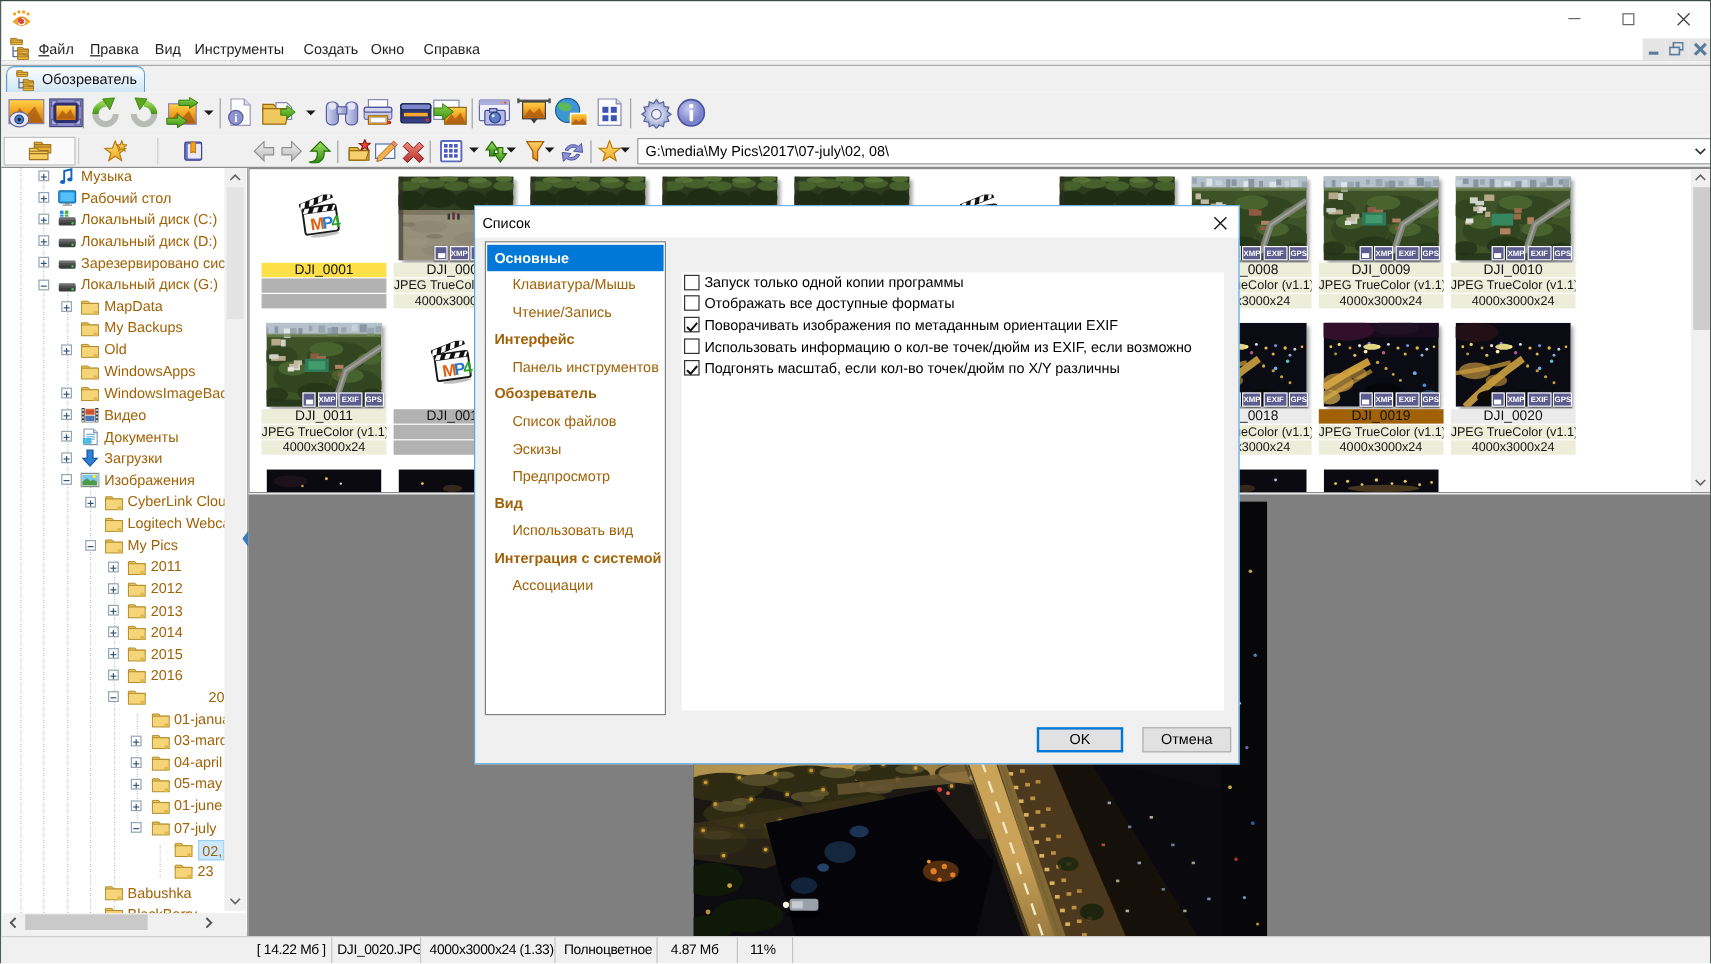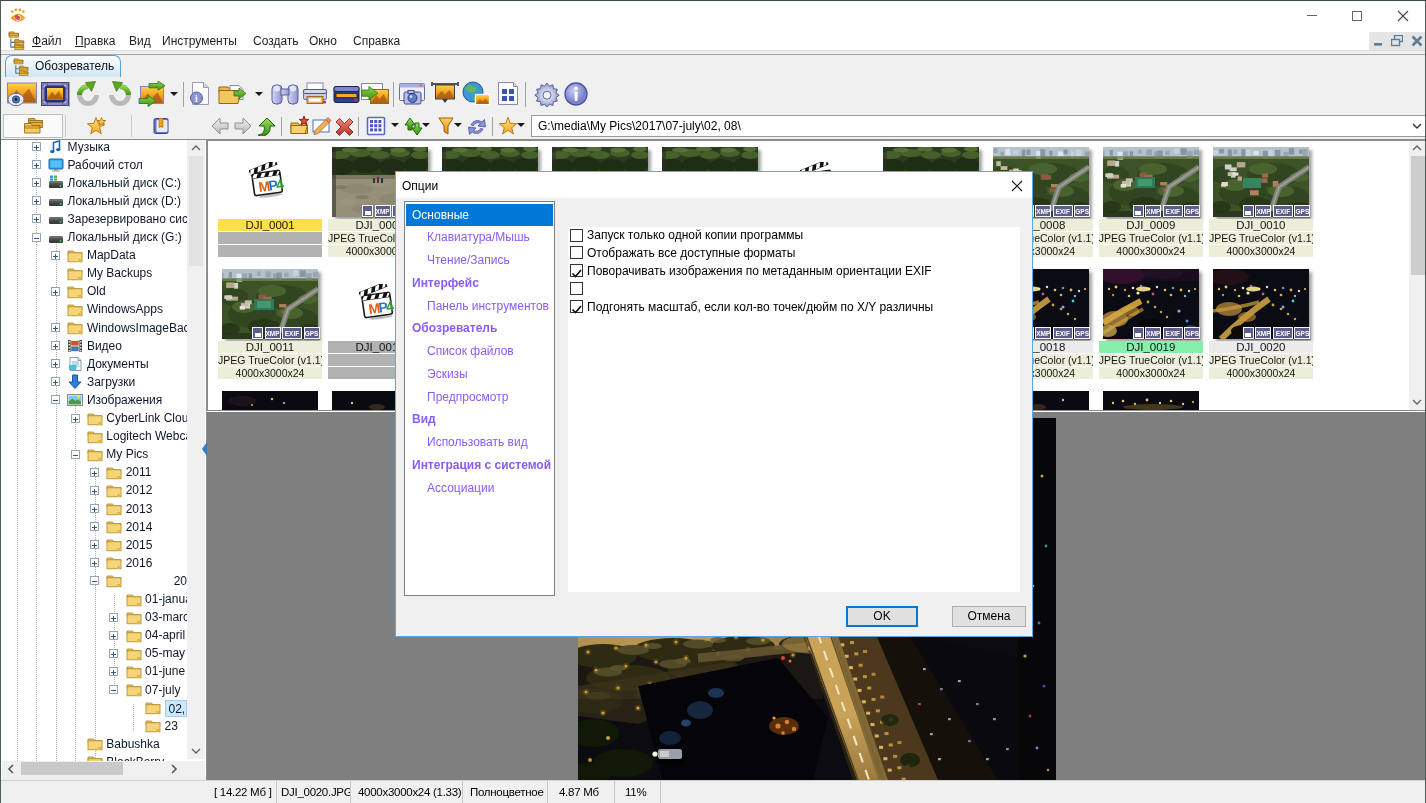--- a/index.html
+++ b/index.html
@@ -2,30 +2,30 @@
 <html><head><meta charset="utf-8"><style>
 *{margin:0;padding:0;box-sizing:border-box}
 html,body{width:1426px;height:803px;overflow:hidden}
 body{font-family:"Liberation Sans",sans-serif;background:#fff;position:relative}
 .ab{position:absolute}
 #win{position:absolute;left:0;top:0;width:1426px;height:803px;background:#fff;overflow:hidden;border-left:1px solid #4e5b56;border-right:1px solid #4e5b56;border-top:1px solid #3c4a44}
 .sep1{position:absolute;top:81px;width:1px;height:25px;background:#a2a2a2}
 .dd{position:absolute;width:0;height:0;border-left:4px solid transparent;border-right:4px solid transparent;border-top:4px solid #1a1a1a}
 .cap{position:absolute;font-size:11.5px;color:#141414;text-align:center;overflow:hidden;white-space:nowrap;line-height:11px}
 .cap2{position:absolute;font-size:10.5px;color:#141414;text-align:center;overflow:hidden;white-space:nowrap;line-height:11px}
-.trow{position:absolute;height:17px;font-size:12px;color:#0f172a;white-space:nowrap;line-height:17px}
+.trow{position:absolute;height:17px;font-size:12px;color:#a16207;white-space:nowrap;line-height:17px}
 .texp{position:absolute;width:9px;height:9px;background:#fff;border:1px solid #96a4b4;font-size:9px}
 .texp i{position:absolute;left:1px;top:4px;width:5px;height:1px;background:#33577b}
 .texp b{position:absolute;left:3px;top:2px;width:1px;height:5px;background:#33577b}
 .dot{position:absolute;width:1px;background-image:linear-gradient(#b4b4b4 1px,transparent 1px);background-size:1px 2px}
 .badge{position:absolute;height:12px;display:flex;gap:1.5px}
 .badge span{display:block;height:12px;background:#5c5c8e;border:1px solid #fafafa;color:#fff;font-size:6.5px;font-weight:bold;line-height:11px;text-align:center;font-family:"Liberation Sans",sans-serif;box-shadow:0 1px 1px rgba(0,0,0,.4)}
 .chk{position:absolute;width:13px;height:13px;background:#fff;border:1px solid #333}
 .lbl{position:absolute;font-size:12px;color:#000;white-space:nowrap;line-height:13px}
-.litem{position:absolute;left:1px;width:147px;height:22px;font-size:12px;line-height:22px;color:#8b5cf6;white-space:nowrap;overflow:hidden}
+.litem{position:absolute;left:1px;width:147px;height:22px;font-size:12px;line-height:22px;color:#a16207;white-space:nowrap;overflow:hidden}
 .sbseg{position:absolute;top:0;height:100%;border-right:1px solid #c6c6c6;font-size:11.5px;letter-spacing:-0.28px;color:#000;line-height:23px;white-space:nowrap;overflow:hidden}
 </style></head><body>
 <div id="win">
 
 <svg class="ab" style="left:8px;top:6px;" width="18" height="18" viewBox="0 0 18 18">
       <g>
         <path d="M3 11 Q9 4.5 15 11 Q9 16.5 3 11 Z" fill="none" stroke="#f4a118" stroke-width="2"></path>
         <circle cx="9" cy="10.8" r="3.4" fill="#d94f43"></circle>
         <path d="M9 8.2 a2.7 2.7 0 1 1 -2.6 3.4" fill="none" stroke="#fff" stroke-width="1"></path>
         <circle cx="3.2" cy="4.6" r="1.3" fill="#f4a118"></circle>
@@ -1849,21 +1849,21 @@
       <ellipse cx="50" cy="58" rx="16" ry="8" fill="#06060a"></ellipse>
     </svg>
 <div class="badge" style="left:1131.8px;top:325.8px">
       <span style="width:11px">
         <i style="display:block;width:6px;height:4px;background:#fff;margin:5px auto 0"></i>
       </span>
       <span style="width:16px">XMP</span>
       <span style="width:20px">EXIF</span>
       <span style="width:16px">GPS</span>
     </div>
-<div class="cap" style="left:1097.8px;top:340.3px;width:104px;height:11.5px;background:#86efac;padding-top:1px">DJI_0019</div>
+<div class="cap" style="left:1097.8px;top:340.3px;width:104px;height:11.5px;background:#a16207;padding-top:1px">DJI_0019</div>
 <div class="cap2" style="left:1097.8px;top:353.3px;width:104px;height:11.5px;background:#edeeda;padding-top:1px">JPEG TrueColor (v1.1)</div>
 <div class="cap2" style="left:1097.8px;top:366.3px;width:104px;height:11.5px;background:#edeeda;padding-top:1px">4000x3000x24</div>
 <svg class="ab" style="left:1211.9px;top:267.8px;box-shadow:3px 3px 3px rgba(90,90,90,.55)" width="96" height="70" viewBox="0 0 96 70">
       <rect width="96" height="70" fill="#0b0b14"></rect>
       <ellipse cx="16" cy="8" rx="20" ry="8" fill="#261016" opacity="0.9"></ellipse>
       <circle cx="6" cy="20" r="1.2" fill="#e8c050"></circle>
       <circle cx="13" cy="18" r="1.4" fill="#f0d060"></circle>
       <circle cx="22" cy="21" r="1.2" fill="#c8a040"></circle>
       <circle cx="30" cy="19" r="1.3" fill="#e8e0d0"></circle>
       <circle cx="38" cy="17" r="1.3" fill="#9a70c8"></circle>
@@ -2193,26 +2193,26 @@
 <div class="sbseg" style="left:207px;width:69px;padding-left:6px">[ 14.22 Мб ]</div>
 <div class="sbseg" style="left:276px;width:74px;padding-left:4px">DJI_0020.JPG</div>
 <div class="sbseg" style="left:350px;width:112px;padding-left:7px">4000x3000x24 (1.33)</div>
 <div class="sbseg" style="left:462px;width:85px;padding-left:7px">Полноцветное</div>
 <div class="sbseg" style="left:547px;width:67px;padding-left:11px">4.87 Мб</div>
 <div class="sbseg" style="left:614px;width:46px;padding-left:10px">11%</div>
 <div class="sbseg" style="left:660px;width:765px;padding-left:0px"></div>
 </div>
 <div class="ab" style="left:394px;top:170px;width:638px;height:466px;background:#f0f0f0;border:1px solid #58a8e8;z-index:50">
 <div class="ab" style="left:0;top:0;width:636px;height:26px;background:#fff"></div>
-<div class="ab" style="left:6px;top:7px;font-size:12px;color:#000">Опции</div>
+<div class="ab" style="left:6px;top:7px;font-size:12px;color:#000">Список</div>
 <svg class="ab" style="left:615px;top:8px" width="12" height="12" viewBox="0 0 12 12">
         <path d="M1 1 L11 11 M11 1 L1 11" stroke="#1a1a1a" stroke-width="1.2"></path>
       </svg>
 <div class="ab" style="left:8px;top:29px;width:151px;height:395px;background:#fff;border:1px solid #808080">
-<div class="litem" style="top:1.5px;background:#0078d7;color:#fff;font-weight:normal;padding-left:6px">Основные</div>
+<div class="litem" style="top:1.5px;background:#0078d7;color:#fff;font-weight:bold;padding-left:6px">Основные</div>
 <div class="litem" style="top:24.25px;padding-left:21px">Клавиатура/Мышь</div>
 <div class="litem" style="top:47px;padding-left:21px">Чтение/Запись</div>
 <div class="litem" style="top:69.75px;font-weight:bold;padding-left:6px">Интерфейс</div>
 <div class="litem" style="top:92.5px;padding-left:21px">Панель инструментов</div>
 <div class="litem" style="top:115.25px;font-weight:bold;padding-left:6px">Обозреватель</div>
 <div class="litem" style="top:138px;padding-left:21px">Список файлов</div>
 <div class="litem" style="top:160.75px;padding-left:21px">Эскизы</div>
 <div class="litem" style="top:183.5px;padding-left:21px">Предпросмотр</div>
 <div class="litem" style="top:206.25px;font-weight:bold;padding-left:6px">Вид</div>
 <div class="litem" style="top:229px;padding-left:21px">Использовать вид</div>
@@ -2222,20 +2222,21 @@
 <div class="ab" style="left:172px;top:54.5px;width:452px;height:365px;background:#fff;overflow:hidden">
 <div class="chk" style="left:2px;top:2px"></div>
 <div class="lbl" style="left:19px;top:2.5px">Запуск только одной копии программы</div>
 <div class="chk" style="left:2px;top:19.9px"></div>
 <div class="lbl" style="left:19px;top:20.4px">Отображать все доступные форматы</div>
 <div class="chk" style="left:2px;top:37.8px"><svg width="11" height="11" viewBox="0 0 11 11">
             <path d="M1.5 5.5 L4.5 8.5 L10 2" stroke="#111" stroke-width="1.7" fill="none"></path>
           </svg></div>
 <div class="lbl" style="left:19px;top:38.3px">Поворачивать изображения по метаданным ориентации EXIF</div>
 <div class="chk" style="left:2px;top:55.7px"></div>
+<div class="lbl" style="left:19px;top:56.2px">Использовать информацию о кол-ве точек/дюйм из EXIF, если возможно</div>
 <div class="chk" style="left:2px;top:73.6px"><svg width="11" height="11" viewBox="0 0 11 11">
             <path d="M1.5 5.5 L4.5 8.5 L10 2" stroke="#111" stroke-width="1.7" fill="none"></path>
           </svg></div>
 <div class="lbl" style="left:19px;top:74.1px">Подгонять масштаб, если кол-во точек/дюйм по X/Y различны</div>
 </div>
-<div class="ab" style="left:450px;top:434px;width:72px;height:21px;background:#e1e1e1;border:2px solid #0078d7;font-size:12px;text-align:center;line-height:17px;color:#000">OK</div>
+<div class="ab" style="left:468px;top:434px;width:72px;height:21px;background:#e1e1e1;border:2px solid #0078d7;font-size:12px;text-align:center;line-height:17px;color:#000">OK</div>
 <div class="ab" style="left:556px;top:434px;width:74px;height:21px;background:#e1e1e1;border:1px solid #adadad;font-size:12px;text-align:center;line-height:19px;color:#000">Отмена</div>
 </div>
 </div>
 </body></html>

